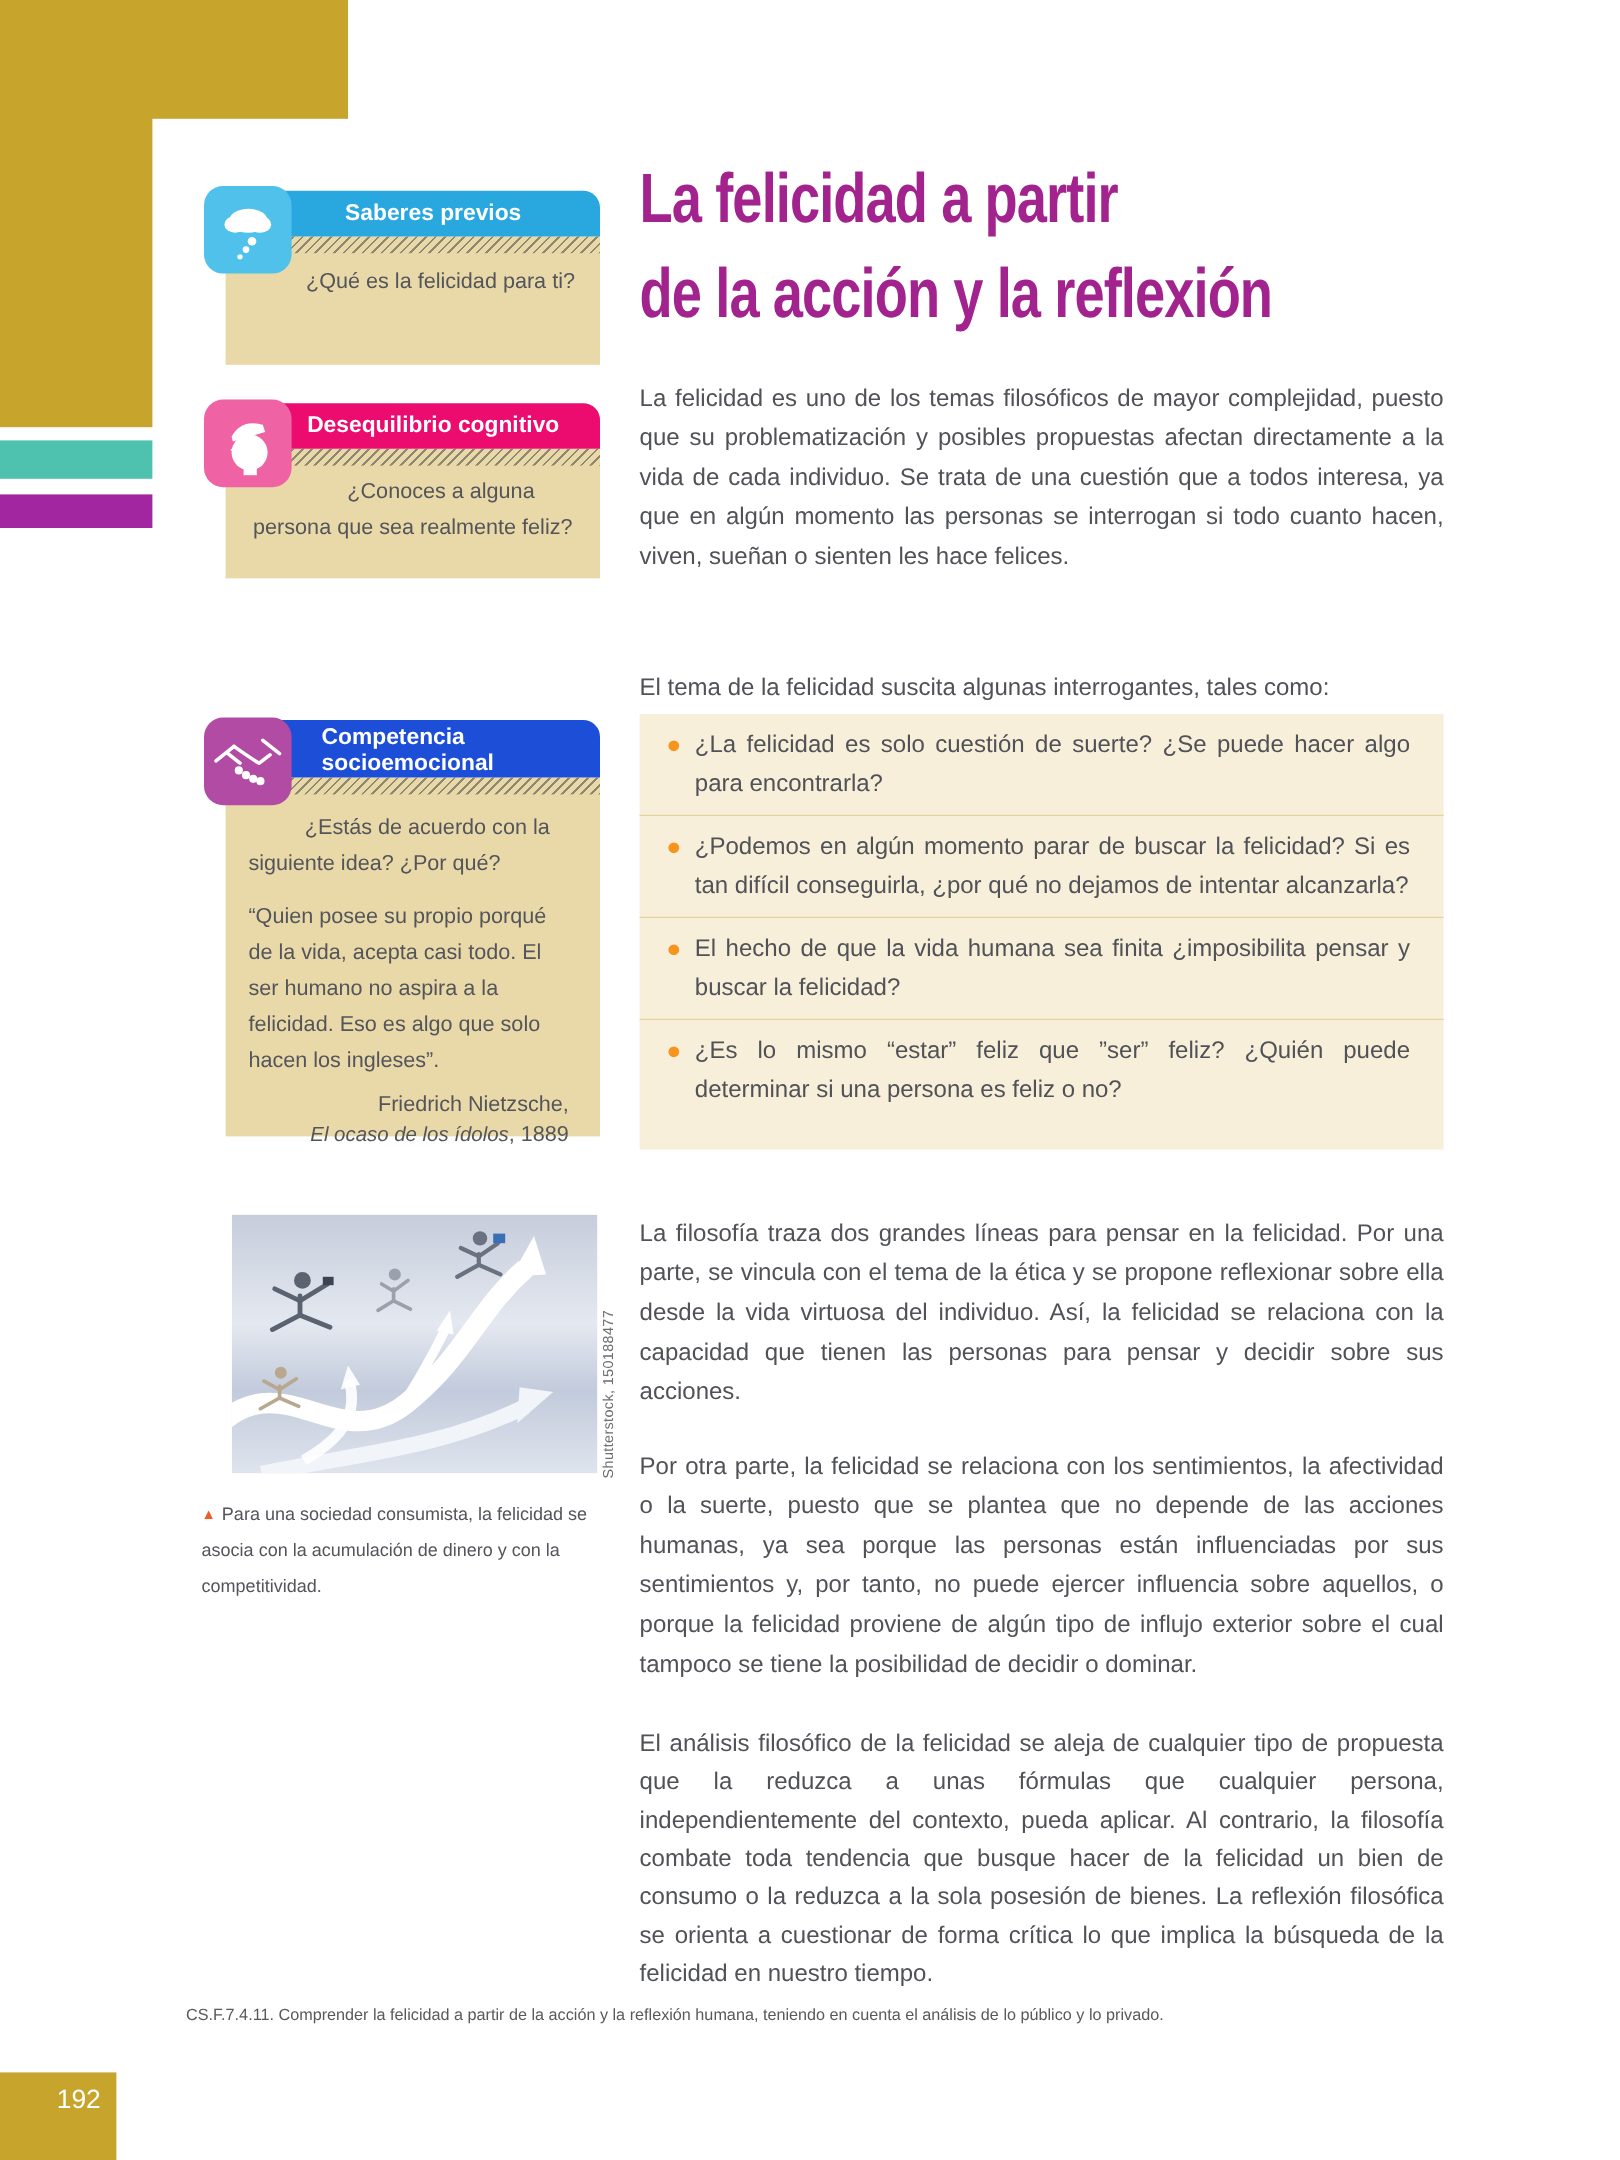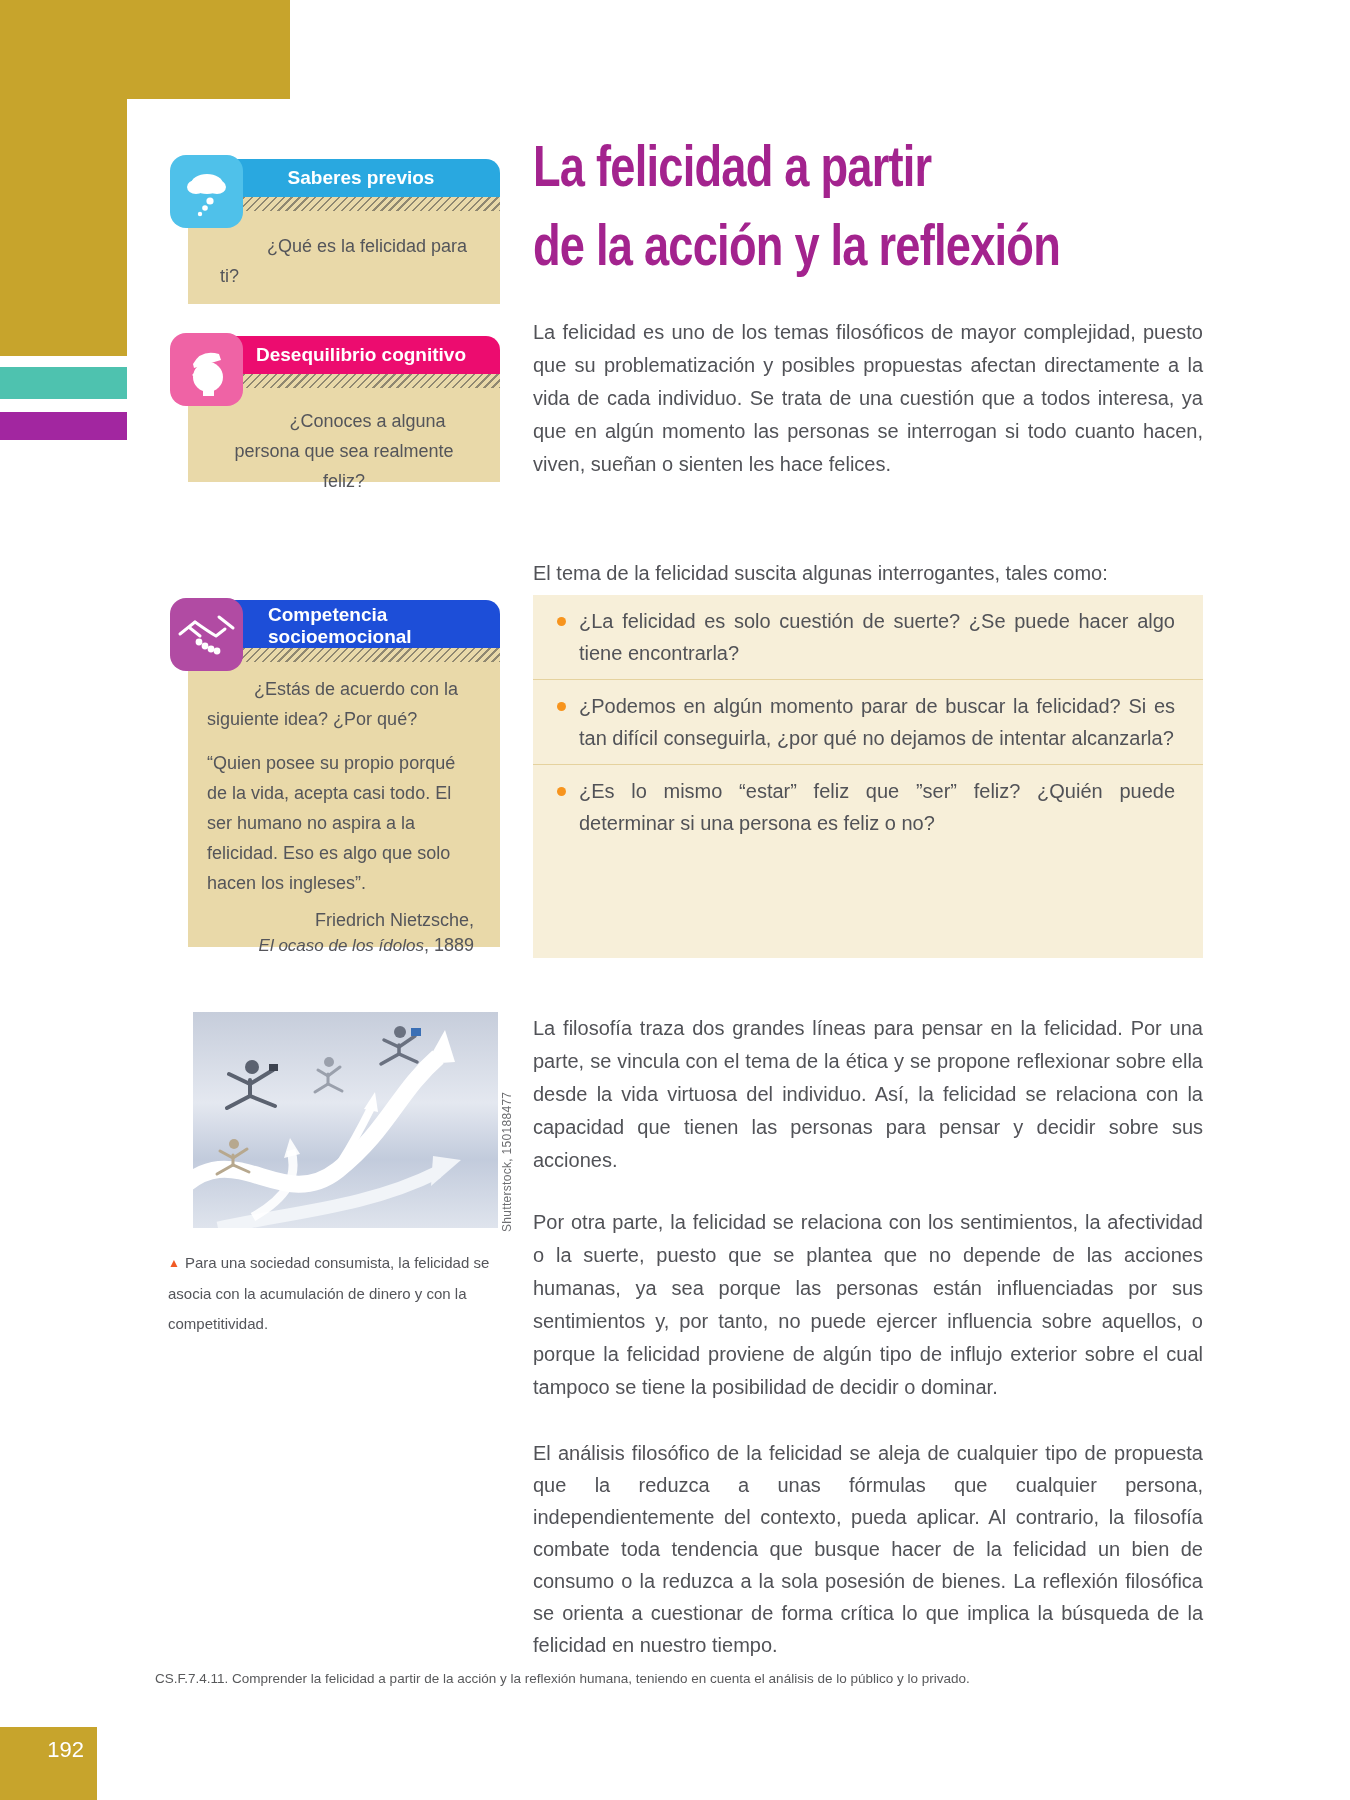--- a/index.html
+++ b/index.html
@@ -20,21 +20,21 @@
 
   
   .side-box{left:170px;width:330px;}
   .icon-sq{position:absolute;left:0;top:0;width:73px;height:73px;border-radius:16px;z-index:3;}
   .icon-sq svg{width:73px;height:73px;display:block;}
   .head-bar{position:absolute;left:52px;right:0;border-radius:0 14px 0 0;z-index:2;
     color:#fff;font-weight:bold;box-sizing:border-box;}
   .beige{position:absolute;left:18px;right:0;background:#e9d9a9;z-index:1;box-sizing:border-box;}
   .hatch{position:absolute;left:0;top:0;right:0;height:14px;
     background:repeating-linear-gradient(135deg, rgba(88,86,78,0.62) 0 1.6px, rgba(0,0,0,0) 1.6px 5.6px);}
-  .side-text{margin:12px;font-size:18px;line-height:30px;color:#54555a;}
+  .side-text{margin:0;font-size:18px;line-height:30px;color:#54555a;}
   .indent{text-indent:47px;}
 
   #box-saberes{top:155px;height:150px;}
   #box-saberes .head-bar{top:4px;height:38px;background:#29a8e0;font-size:19px;line-height:38px;text-align:center;}
   #box-saberes .beige{top:42px;height:107px;padding:22px 20px 0 20px;}
 
   #box-deseq{top:333px;height:150px;}
   #box-deseq .head-bar{top:3px;height:38px;background:#ec0c6f;font-size:19px;line-height:38px;text-align:center;}
   #box-deseq .beige{top:41px;height:108px;padding:20px 20px 0 20px;text-align:center;}
 
@@ -217,25 +217,29 @@
     <div>La felicidad a partir</div>
     <div>de la acción y la reflexión</div>
   </div>
 
   <p id="par-intro" class="abs body-par">La felicidad es uno de los temas filosóficos de mayor complejidad, puesto que su problematización y posibles propuestas afectan directamente a la vida de cada individuo. Se trata de una cuestión que a todos interesa, ya que en algún momento las personas se interrogan si todo cuanto hacen, viven, sueñan o sienten les hace felices.</p>
   <p id="par-lead" class="abs body-par">El tema de la felicidad suscita algunas interrogantes, tales como:</p>
 
   <div id="question-box" class="abs">
     <div class="q-item">
       <span class="q-dot"></span>
-      <p>¿La felicidad es solo cuestión de suerte? ¿Se puede hacer algo tiene encontrarla?</p>
+      <p>¿La felicidad es solo cuestión de suerte? ¿Se puede hacer algo para encontrarla?</p>
     </div>
     <div class="q-item">
       <span class="q-dot"></span>
       <p>¿Podemos en algún momento parar de buscar la felicidad? Si es tan difícil conseguirla, ¿por qué no dejamos de intentar alcanzarla?</p>
+    </div>
+    <div class="q-item">
+      <span class="q-dot"></span>
+      <p>El hecho de que la vida humana sea finita ¿imposibilita pensar y buscar la felicidad?</p>
     </div>
     <div class="q-item">
       <span class="q-dot"></span>
       <p>¿Es lo mismo “estar” feliz que ”ser” feliz? ¿Quién puede determinar si una persona es feliz o no?</p>
     </div>
   </div>
 
   <p id="par-a" class="abs body-par">La filosofía traza dos grandes líneas para pensar en la felicidad. Por una parte, se vincula con el tema de la ética y se propone reflexionar sobre ella desde la vida virtuosa del individuo. Así, la felicidad se relaciona con la capacidad que tienen las personas para pensar y decidir sobre sus acciones.</p>
   <p id="par-b" class="abs body-par">Por otra parte, la felicidad se relaciona con los sentimientos, la afectividad o la suerte, puesto que se plantea que no depende de las acciones humanas, ya sea porque las personas están influenciadas por sus sentimientos y, por tanto, no puede ejercer influencia sobre aquellos, o porque la felicidad proviene de algún tipo de influjo exterior sobre el cual tampoco se tiene la posibilidad de decidir o dominar.</p>
   <p id="par-c" class="abs body-par">El análisis filosófico de la felicidad se aleja de cualquier tipo de propuesta que la reduzca a unas fórmulas que cualquier persona, independientemente del contexto, pueda aplicar. Al contrario, la filosofía combate toda tendencia que busque hacer de la felicidad un bien de consumo o la reduzca a la sola posesión de bienes. La reflexión filosófica se orienta a cuestionar de forma crítica lo que implica la búsqueda de la felicidad en nuestro tiempo.</p>

